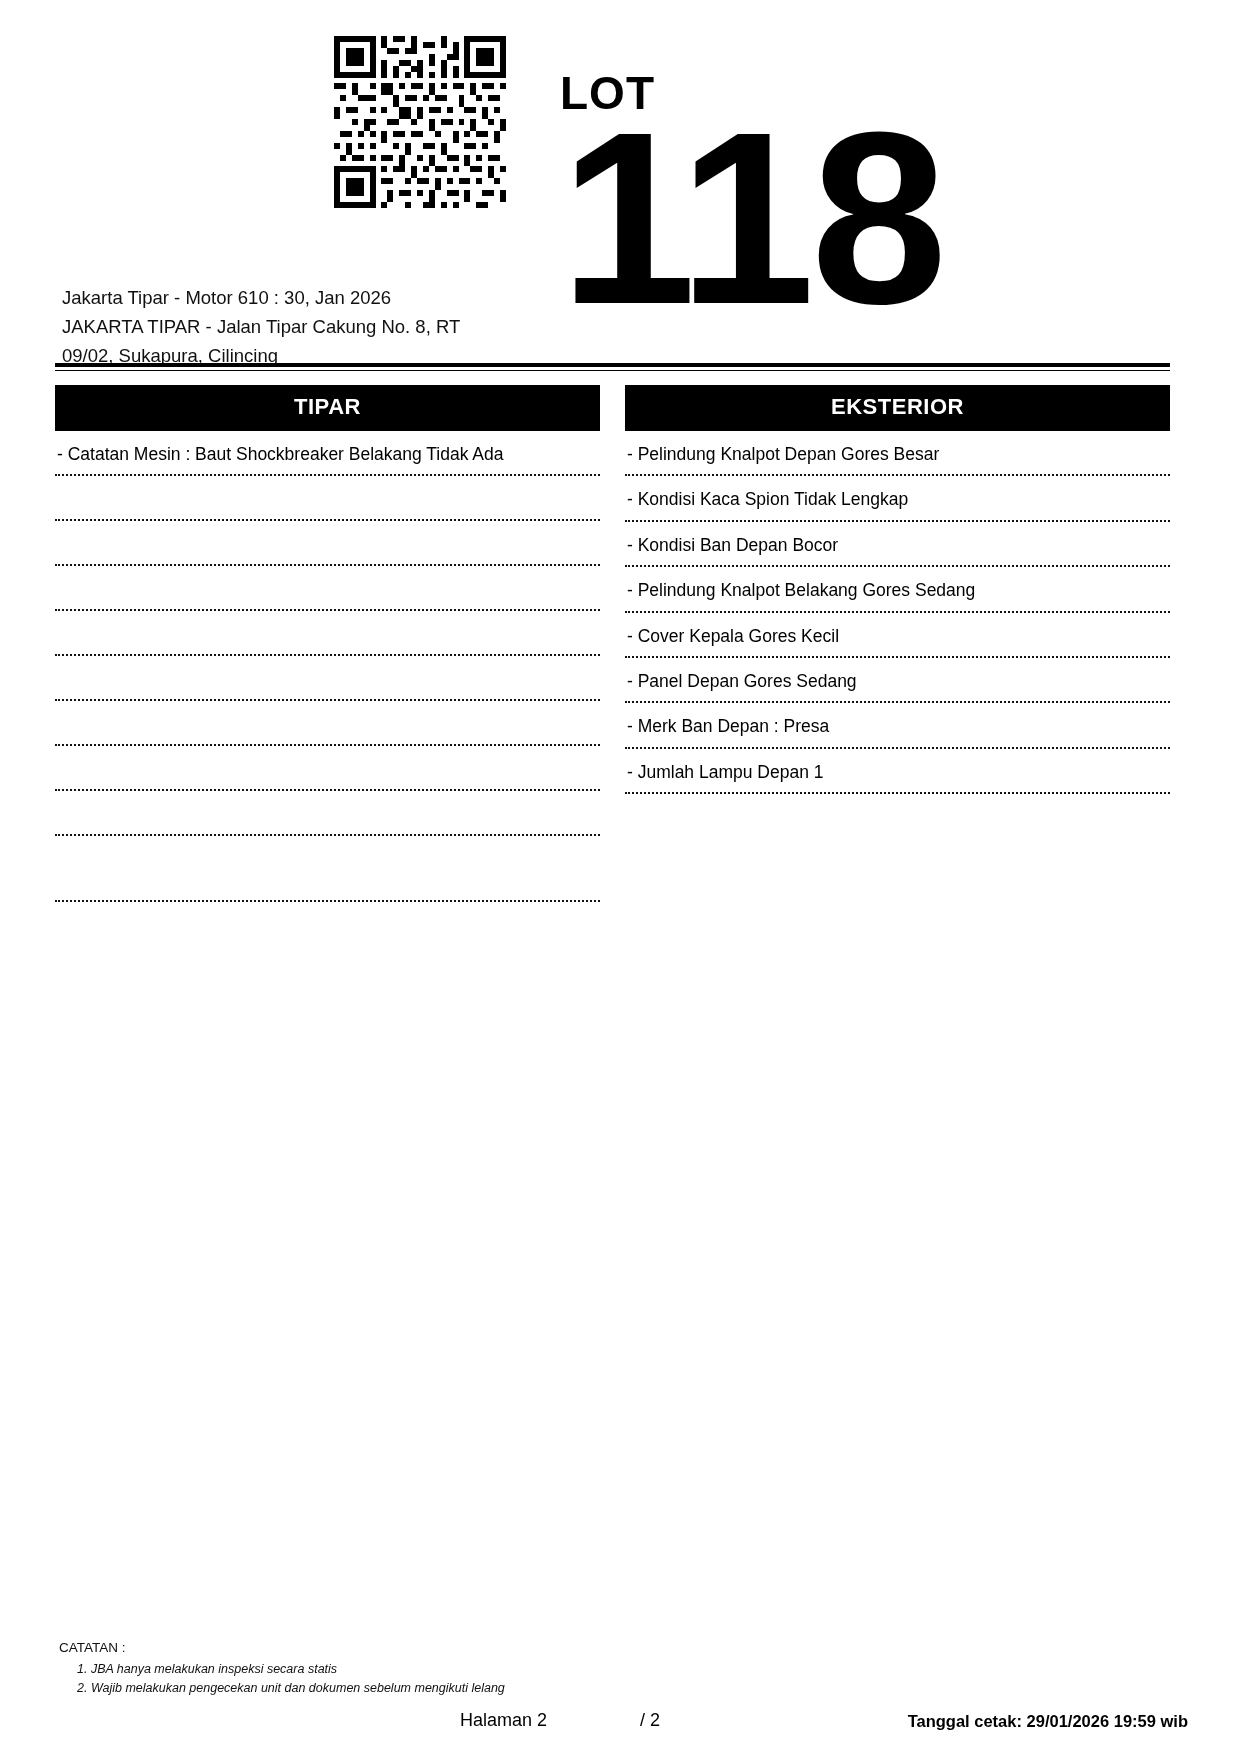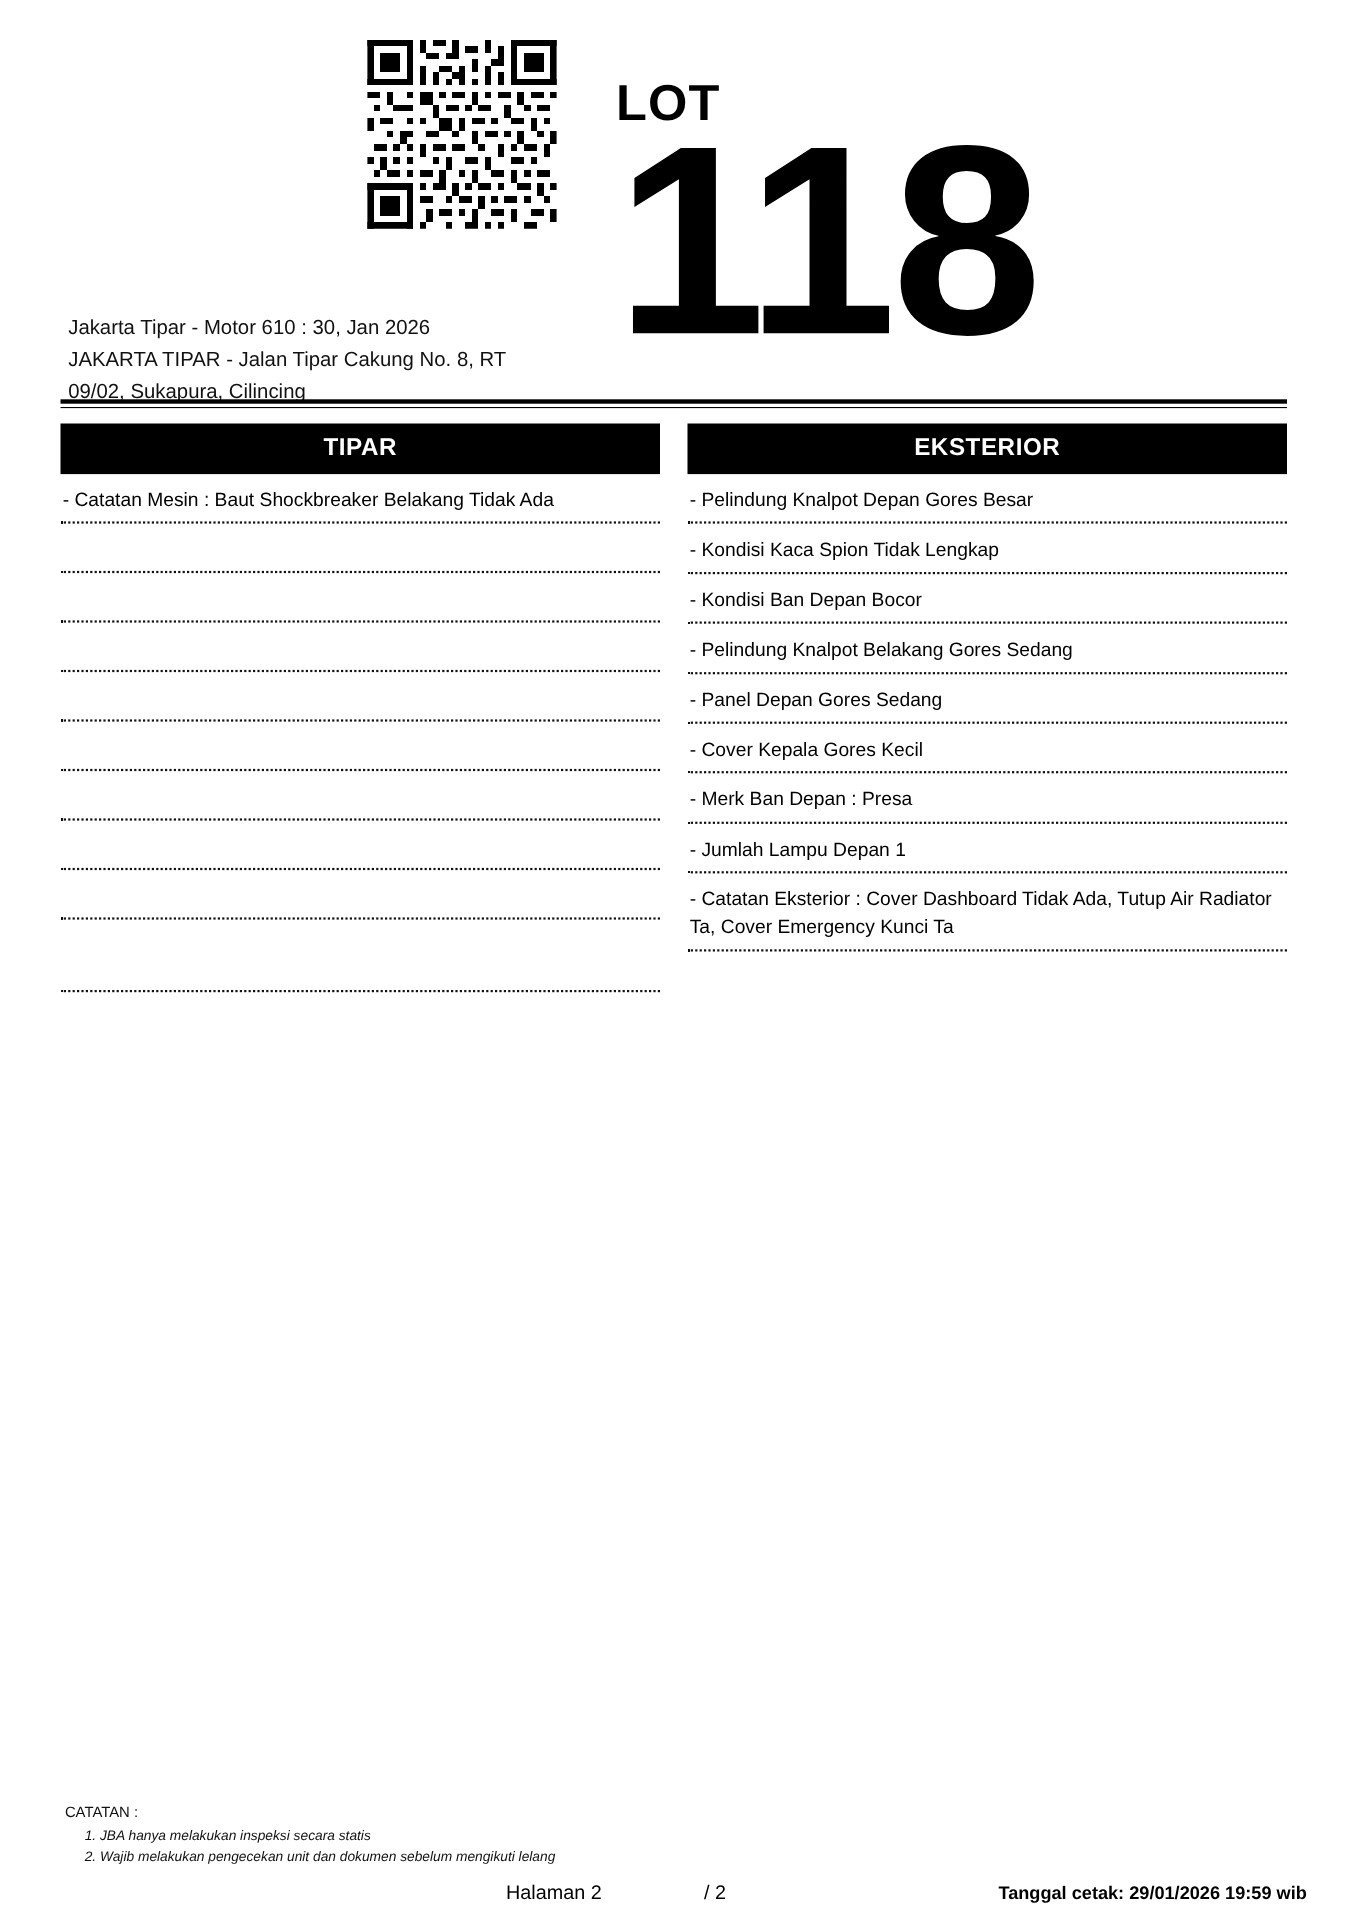--- a/index.html
+++ b/index.html
@@ -362,25 +362,24 @@
       </div>
     </div>
 
     <div class="col col-right">
       <div class="col-title">EKSTERIOR</div>
       <div class="rows">
         <div class="row">- Pelindung Knalpot Depan Gores Besar</div>
         <div class="row">- Kondisi Kaca Spion Tidak Lengkap</div>
         <div class="row">- Kondisi Ban Depan Bocor</div>
         <div class="row">- Pelindung Knalpot Belakang Gores Sedang</div>
+        <div class="row">- Cover Kepala Gores Kecil</div>
         <div class="row">- Panel Depan Gores Sedang</div>
-        <div class="row">- Cover Kepala Gores Kecil</div>
         <div class="row">- Merk Ban Depan : Presa</div>
         <div class="row">- Jumlah Lampu Depan 1</div>
-        <div class="row tall">- Catatan Eksterior :  Cover Dashboard Tidak Ada, Tutup Air Radiator Ta, Cover Emergency Kunci Ta</div>
       </div>
     </div>
 
   </div>
 
   <div class="footer-note">
     <div class="note-title">CATATAN :</div>
     <ol>
       <li style="list-style:none;margin-left:-8px;">1. JBA hanya melakukan inspeksi secara statis</li>
       <li style="list-style:none;margin-left:-8px;">2. Wajib melakukan pengecekan unit dan dokumen sebelum mengikuti lelang</li>

